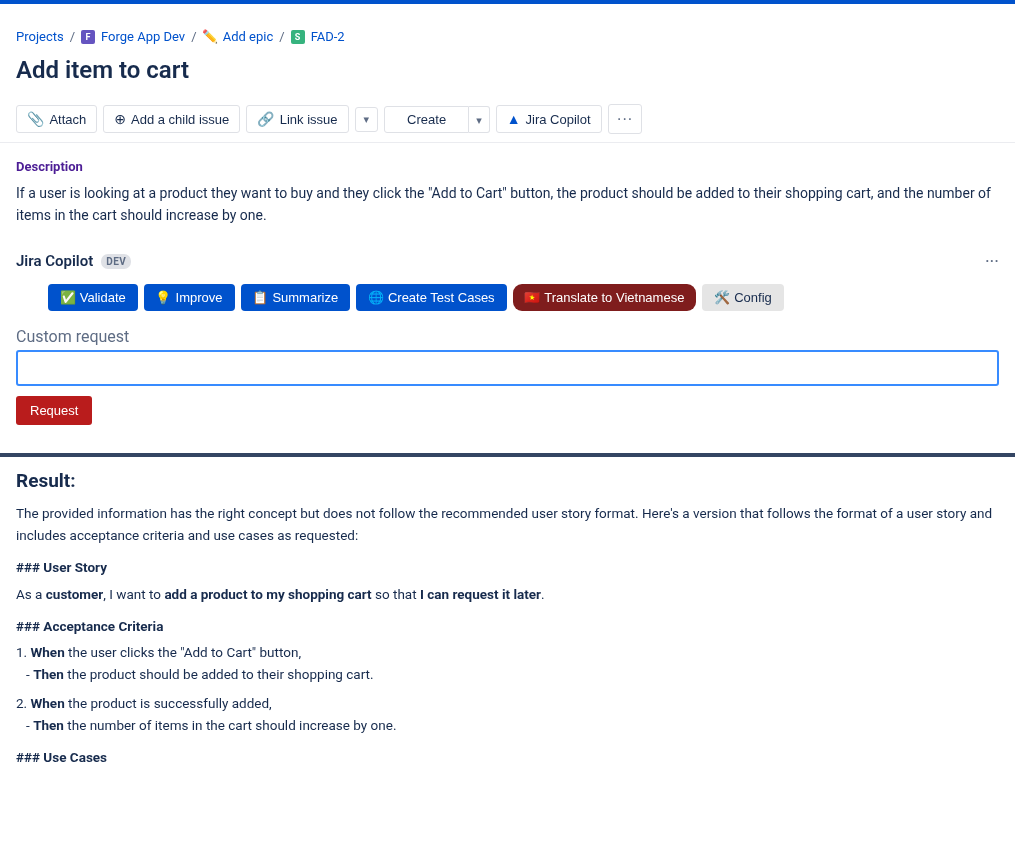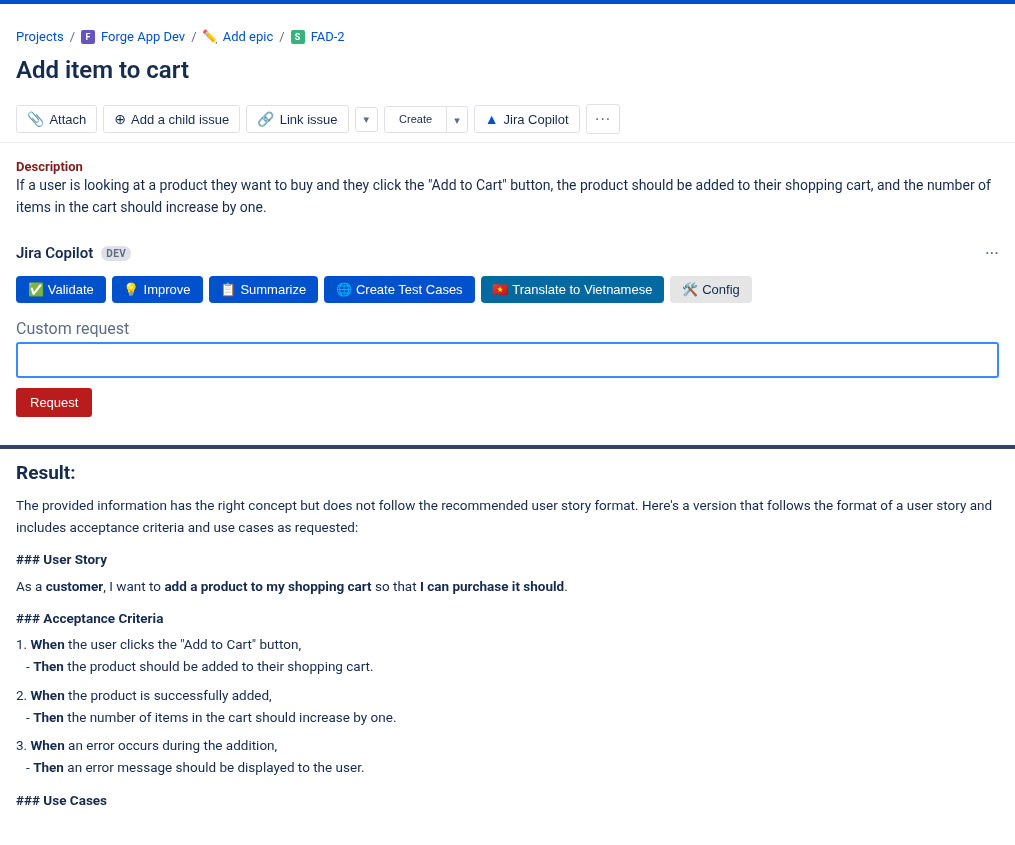--- a/index.html
+++ b/index.html
@@ -82,26 +82,26 @@
       border-radius: 3px;
       background: #fff;
       cursor: pointer;
       font-size: 16px;
       color: #5e6c84;
     }
     .create-btn {
       display: flex;
       align-items: center;
       gap: 5px;
-      padding: 5px 14px;
+      padding: 5px 22px;
       border: 1px solid #dfe1e6;
       border-radius: 3px 0 0 3px;
       background: #fff;
       color: #172b4d;
-      font-size: 11px;
+      font-size: 13px;
       cursor: pointer;
     }
     .create-dropdown {
       padding: 5px 7px;
       border: 1px solid #dfe1e6;
       border-left: none;
       border-radius: 0 3px 3px 0;
       background: #fff;
       cursor: pointer;
     }
@@ -116,21 +116,22 @@
       color: #172b4d;
       font-size: 13px;
       cursor: pointer;
     }
     .content {
       padding: 16px;
     }
     .section-label {
       font-size: 13px;
       font-weight: 700;
-      color: #7f1d1d;
+      color: #4c1d95;
+      margin-bottom: 8px;
     }
     .description-text {
       font-size: 14px;
       color: #172b4d;
       line-height: 1.6;
       margin-bottom: 24px;
     }
     .copilot-section {
       margin-top: 16px;
     }
@@ -168,25 +169,25 @@
       align-items: center;
       gap: 5px;
       padding: 6px 12px;
       border: none;
       border-radius: 4px;
       font-size: 13px;
       font-weight: 500;
       cursor: pointer;
       color: white;
     }
-    .btn-validate { background: #0052cc; }
+    .btn-validate { background: #0052cc; margin-left: 32px; }
     .btn-improve { background: #0052cc; }
     .btn-summarize { background: #0052cc; }
     .btn-test { background: #0052cc; }
-    .btn-translate { background: #0369a1; }
+    .btn-translate { background: #7f1d1d; border-radius: 9px; }
     .btn-config { background: #e5e5e5; color: #172b4d; }
     .custom-request-label {
       font-size: 16px;
       color: #5e6c84;
       margin-bottom: 4px;
     }
     .custom-input {
       width: 100%;
       padding: 8px 10px;
       border: 2px solid #388bff;
@@ -335,22 +336,21 @@
 <div class="divider"></div>
 
 <div class="result-section">
   <div class="result-label">Result:</div>
 
   <div class="result-outer">
     <div class="result-scroll-wrap">
       <div class="result-content">
         <p>The provided information has the right concept but does not follow the recommended user story format. Here's a version that follows the format of a user story and includes acceptance criteria and use cases as requested:</p>
         <p class="heading">### User Story</p>
-        <p>As a <strong>customer</strong>, I want to <strong>add a product to my shopping cart</strong> so that <strong>I can purchase it should</strong>.</p>
+        <p>As a <strong>customer</strong>, I want to <strong>add a product to my shopping cart</strong> so that <strong>I can request it later</strong>.</p>
         <p class="heading">### Acceptance Criteria</p>
         <p>1. <strong>When</strong> the user clicks the "Add to Cart" button,<br>&nbsp;&nbsp; - <strong>Then</strong> the product should be added to their shopping cart.</p>
         <p>2. <strong>When</strong> the product is successfully added,<br>&nbsp;&nbsp; - <strong>Then</strong> the number of items in the cart should increase by one.</p>
-        <p>3. <strong>When</strong> an error occurs during the addition,<br>&nbsp;&nbsp; - <strong>Then</strong> an error message should be displayed to the user.</p>
         <p class="heading">### Use Cases</p>
       </div>
     </div>
   </div>
 </div>
 
 </body></html>

